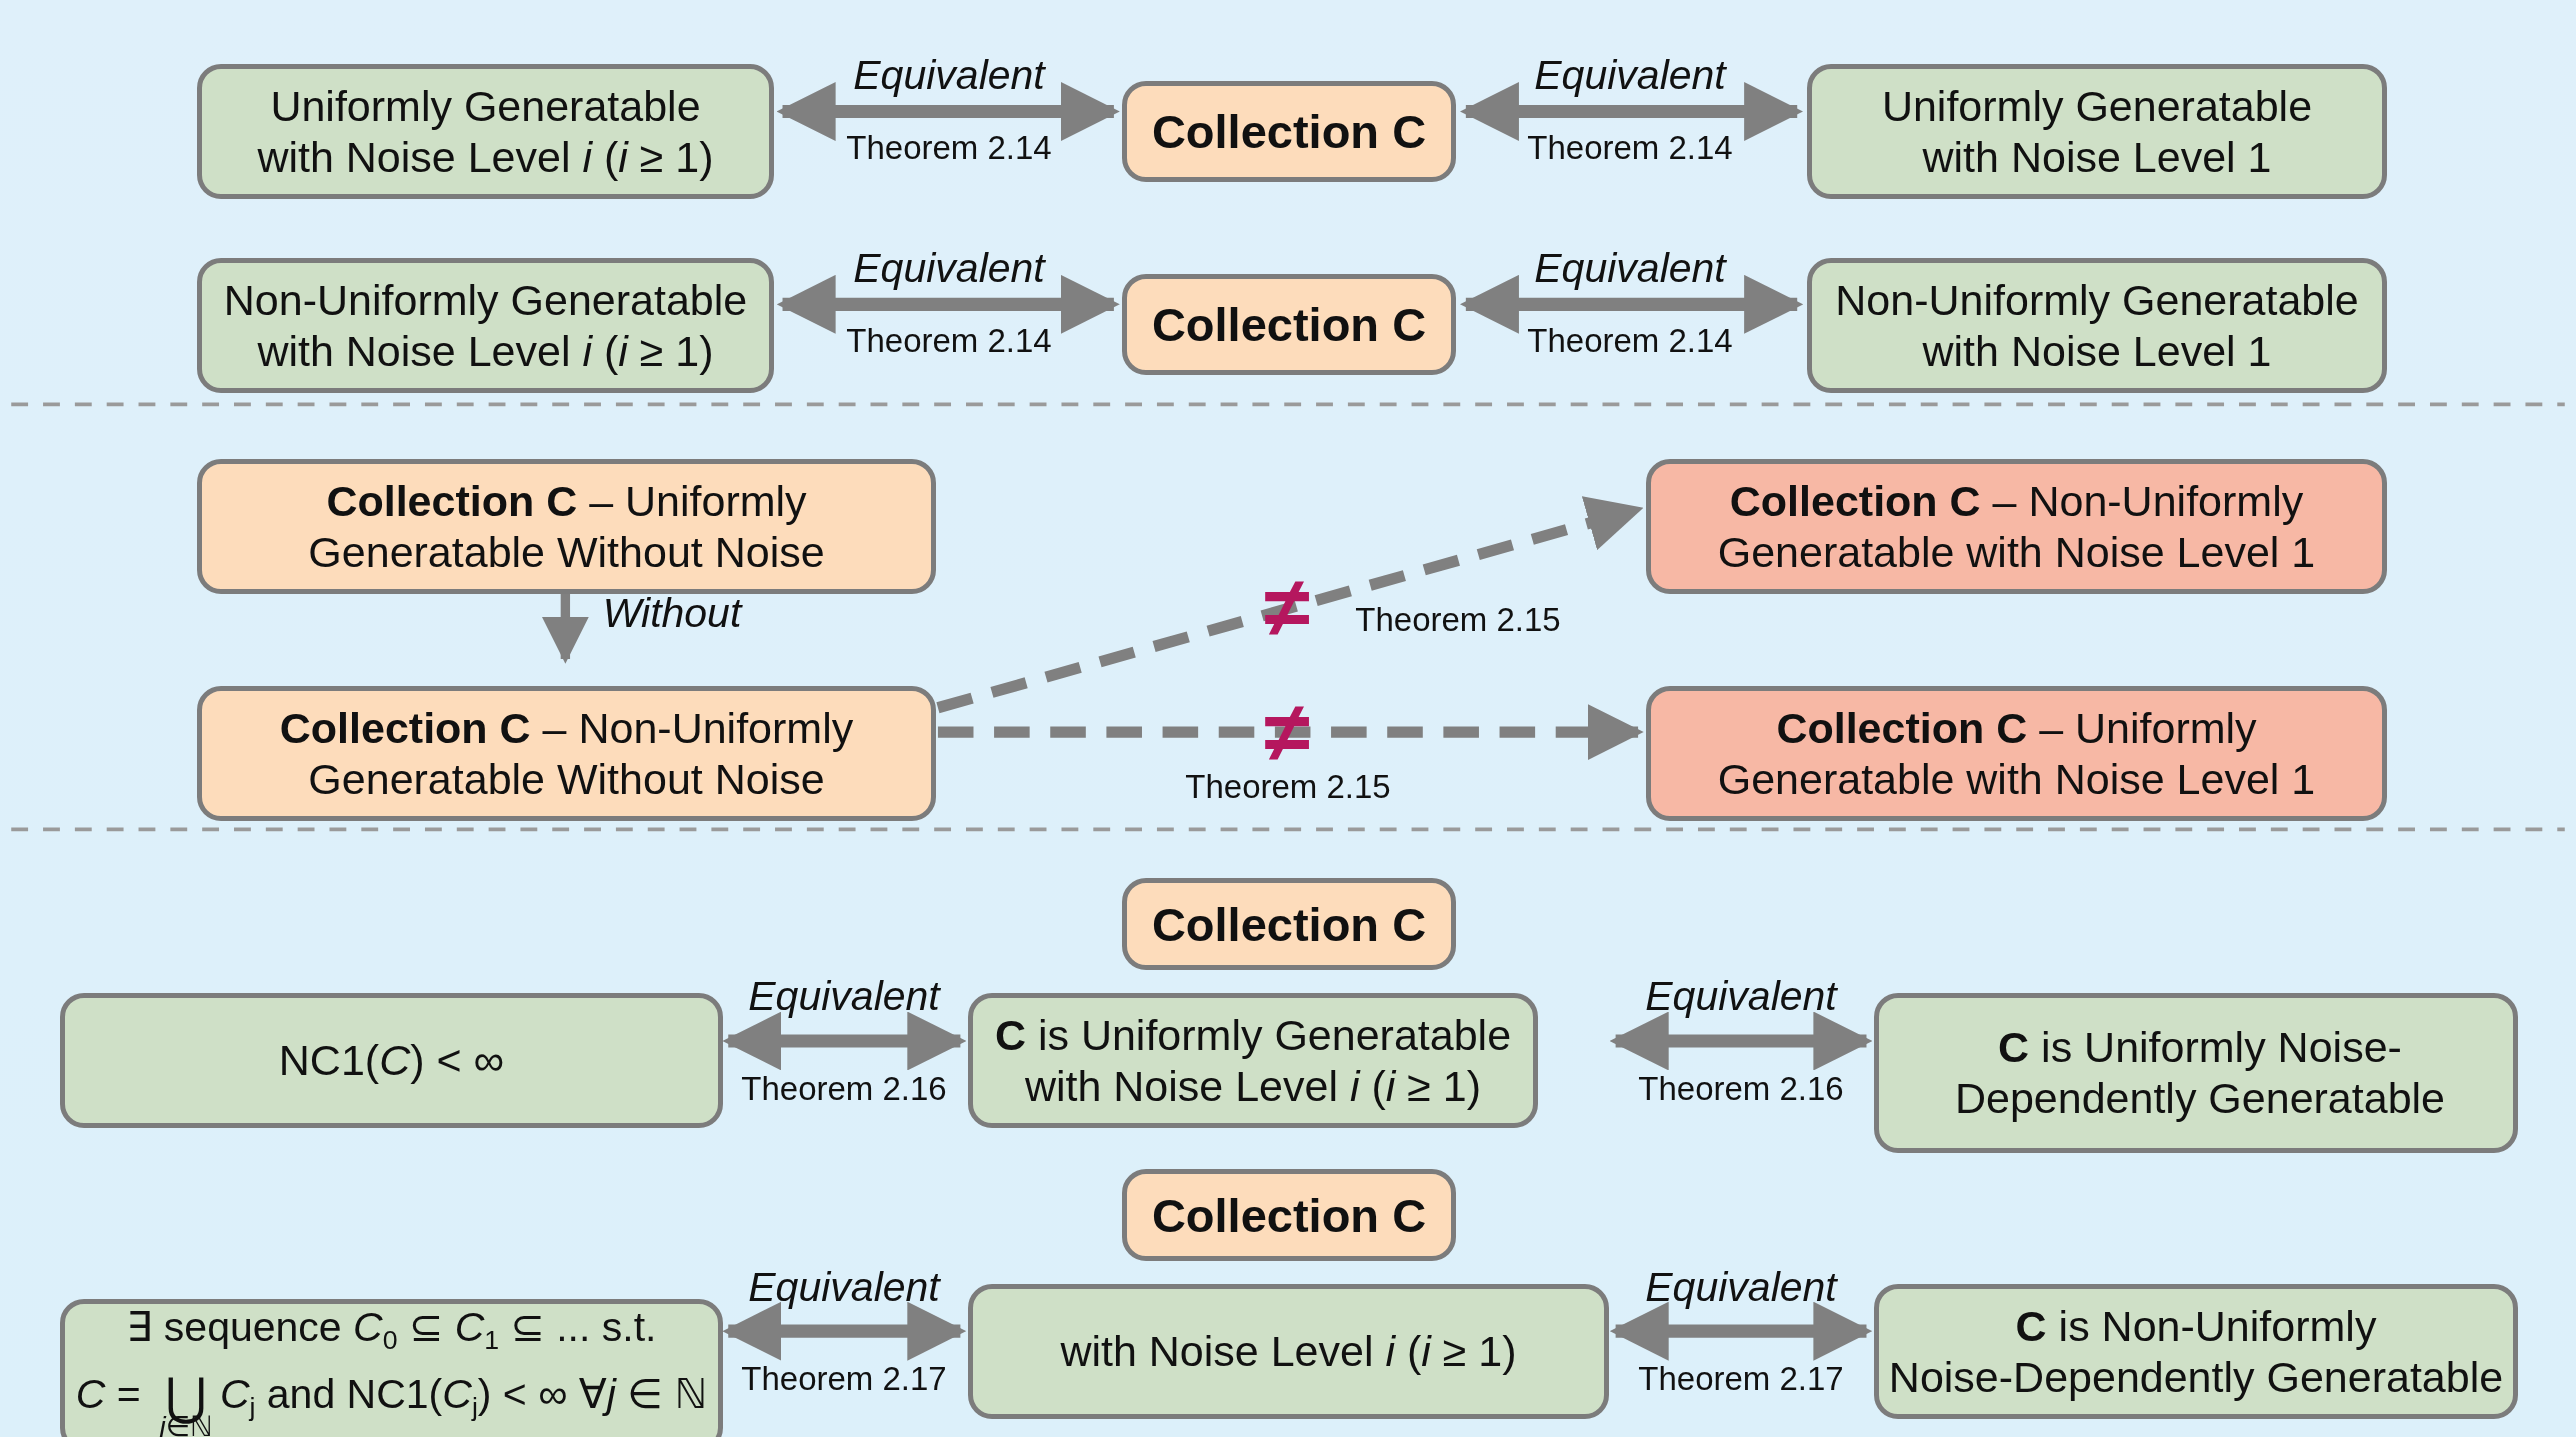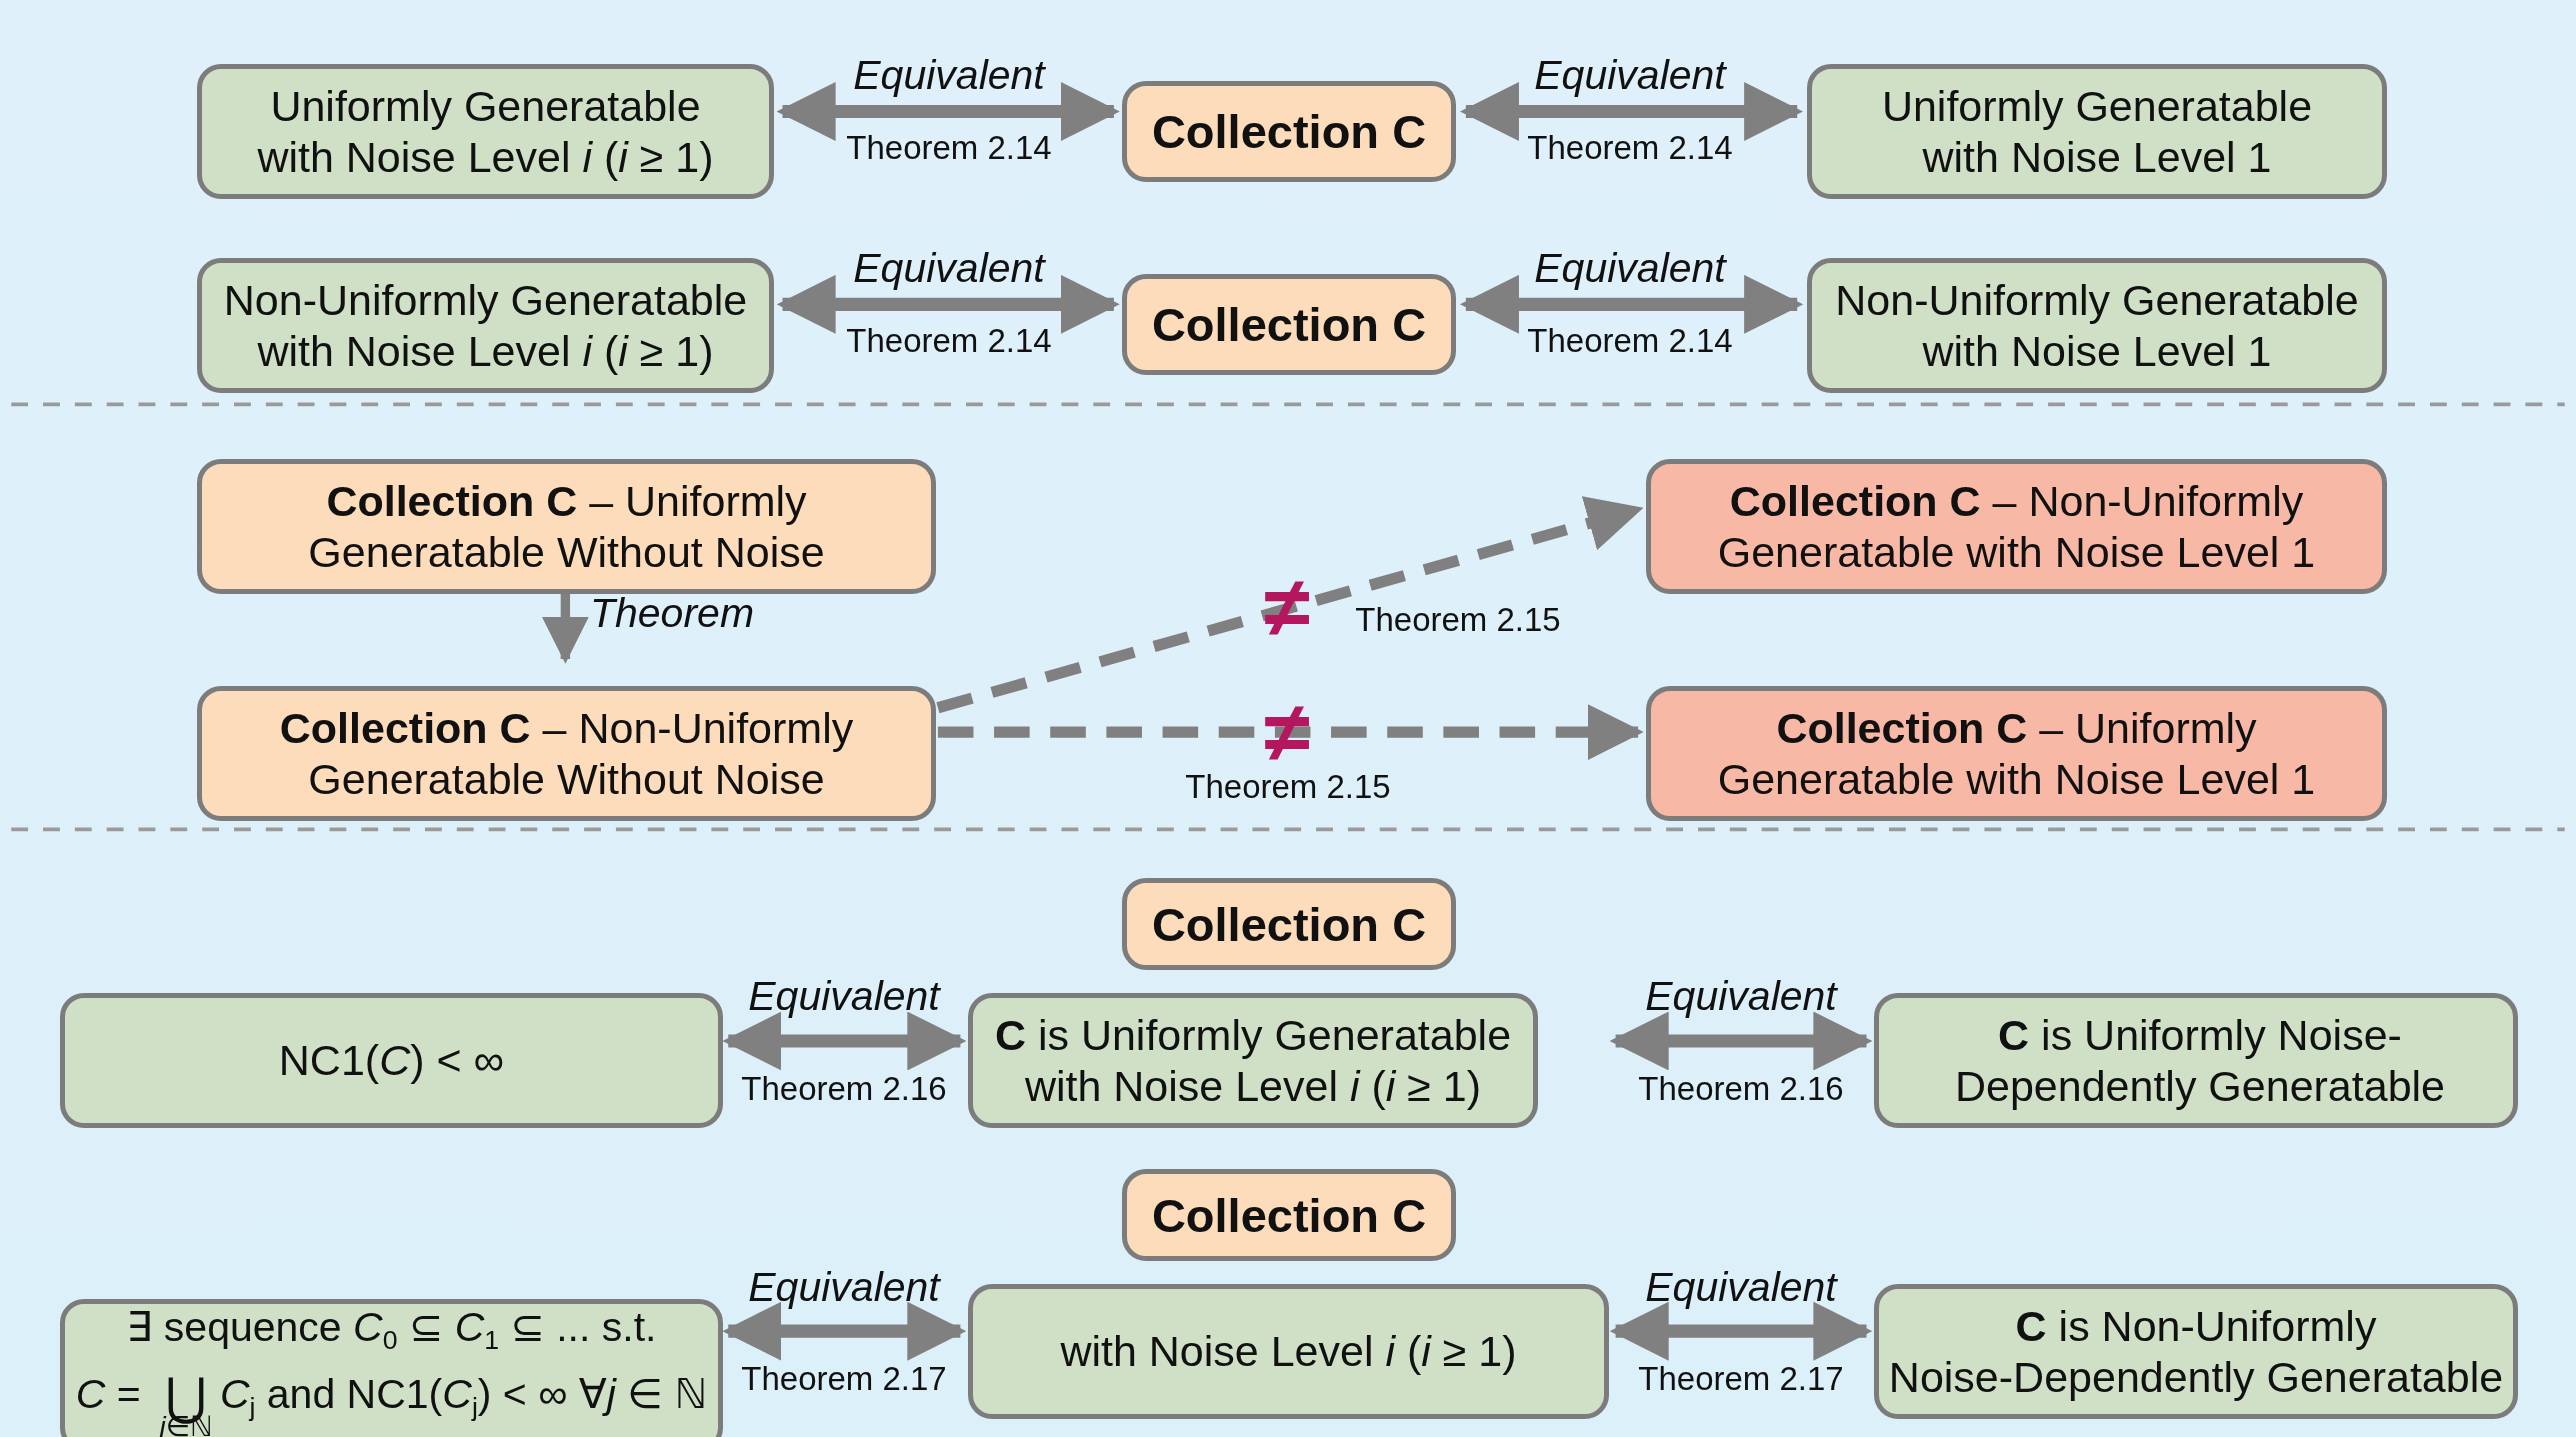--- a/index.html
+++ b/index.html
@@ -117,39 +117,39 @@
       <span class="txt"><span class="b">Collection C</span><span> – Non-Uniformly</span></span>
       <span class="txt">Generatable with Noise Level 1</span>
     </div>
   </div>
   <div class="box red" style="left:1646px;top:666px;width:741px;height:135px;">
     <div>
       <span class="txt"><span class="b">Collection C</span><span> – Uniformly</span></span>
       <span class="txt">Generatable with Noise Level 1</span>
     </div>
   </div>
-  <span class="lbl eq" style="left:672px;top:590px;">Theorem</span>
+  <span class="lbl eq" style="left:672px;top:590px;">Without</span>
   <span class="neq" style="left:1287px;top:607px;">≠</span>
   <span class="lbl thm" style="left:1458px;top:601px;">Theorem 2.15</span>
   <span class="neq" style="left:1287px;top:732px;">≠</span>
   <span class="lbl thm" style="left:1288px;top:768px;">Theorem 2.15</span>
 
   <div class="box orange" style="left:1122px;top:858px;width:334px;height:92px;">
     <span class="coll">Collection C</span>
   </div>
   <div class="box green" style="left:60px;top:973px;width:663px;height:135px;">
     <span><span>NC1(</span><span class="i">C</span><span>) &lt; ∞</span></span>
   </div>
   <div class="box green" style="left:968px;top:973px;width:570px;height:135px;">
     <div>
       <span class="txt"><span class="b">C</span><span> is Uniformly Generatable</span></span>
       <span class="txt"><span>with Noise Level </span><span class="i">i</span><span> (</span><span class="i">i</span><span> ≥ 1)</span></span>
     </div>
   </div>
-  <div class="box green" style="left:1874px;top:973px;width:644px;height:135px;padding-left:8px;">
+  <div class="box green" style="left:1874px;top:973px;width:644px;height:160px;padding-left:8px;">
     <div>
       <span class="txt"><span class="b">C</span><span> is Uniformly Noise-</span></span>
       <span class="txt">Dependently Generatable</span>
     </div>
   </div>
   <span class="lbl eq" style="left:844px;top:973px;">Equivalent</span>
   <span class="lbl thm" style="left:844px;top:1070px;">Theorem 2.16</span>
   <span class="lbl eq" style="left:1741px;top:973px;">Equivalent</span>
   <span class="lbl thm" style="left:1741px;top:1070px;">Theorem 2.16</span>
 

